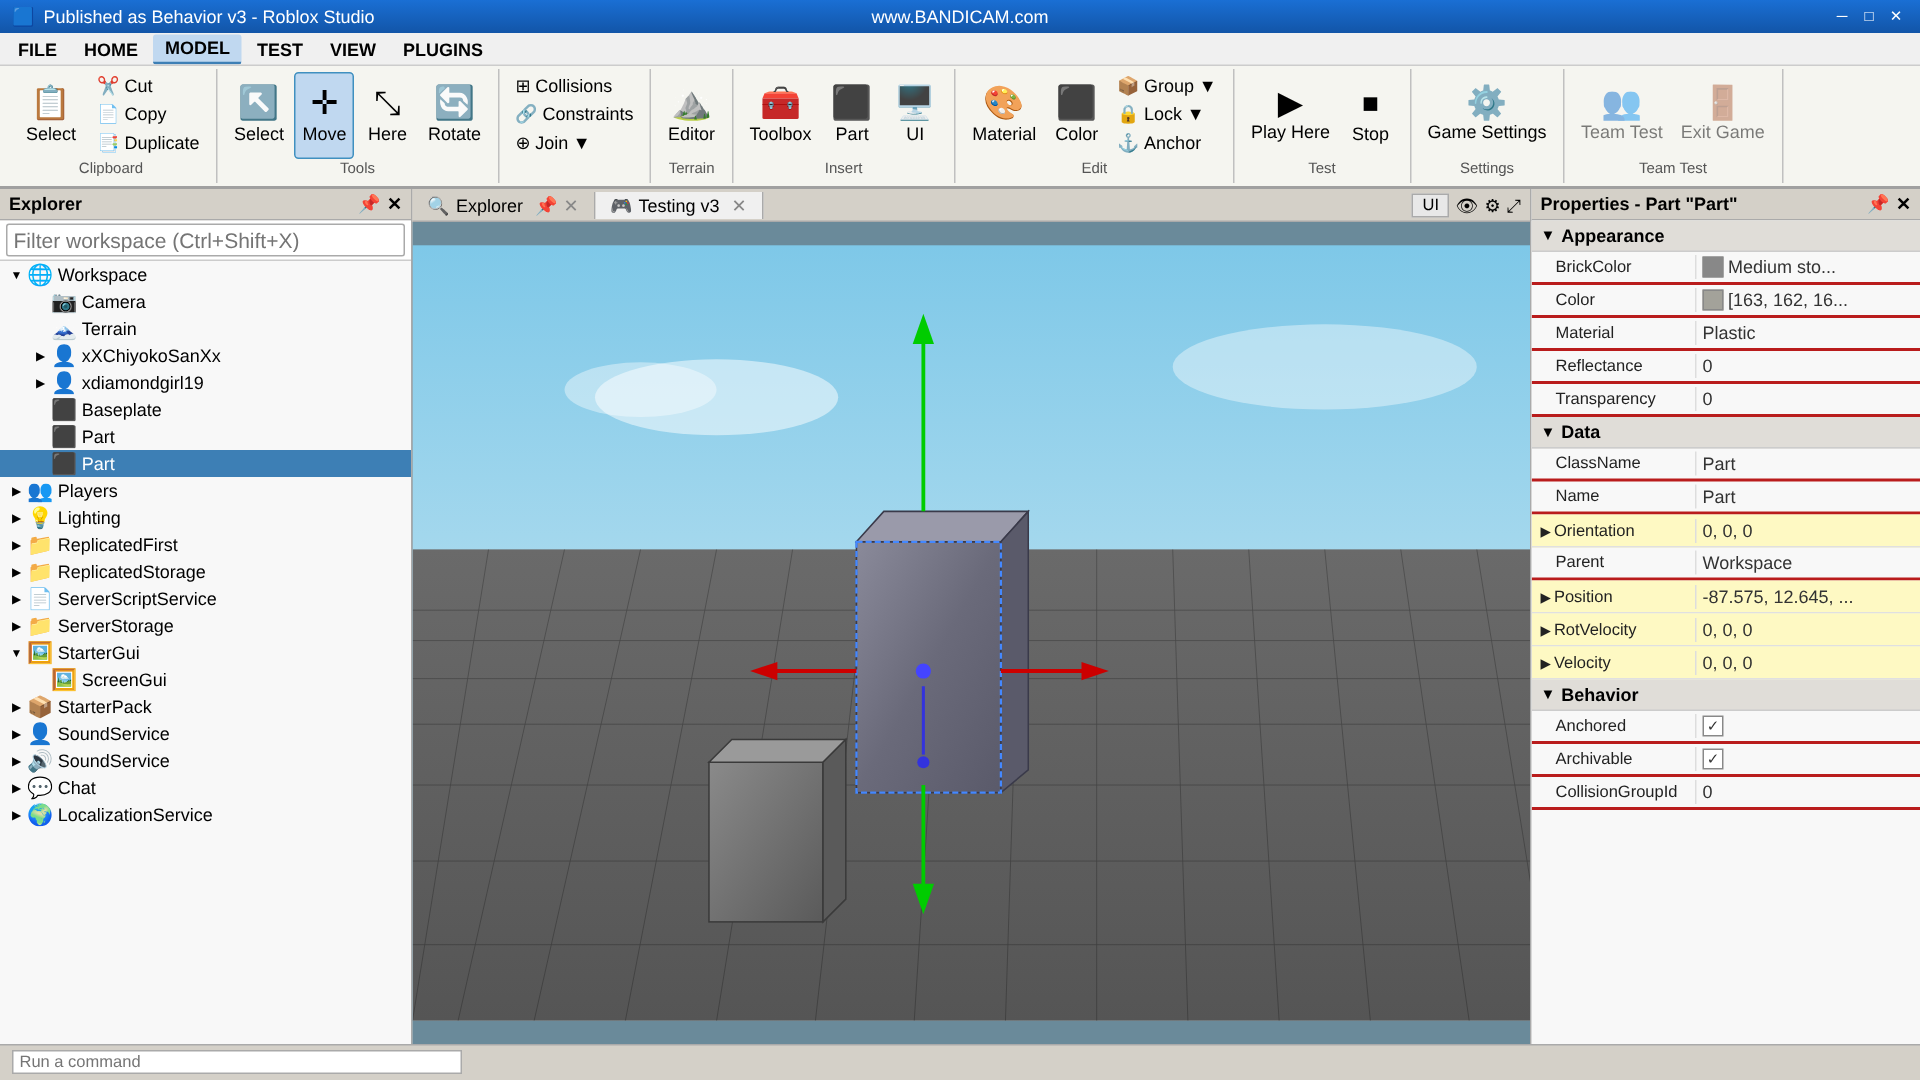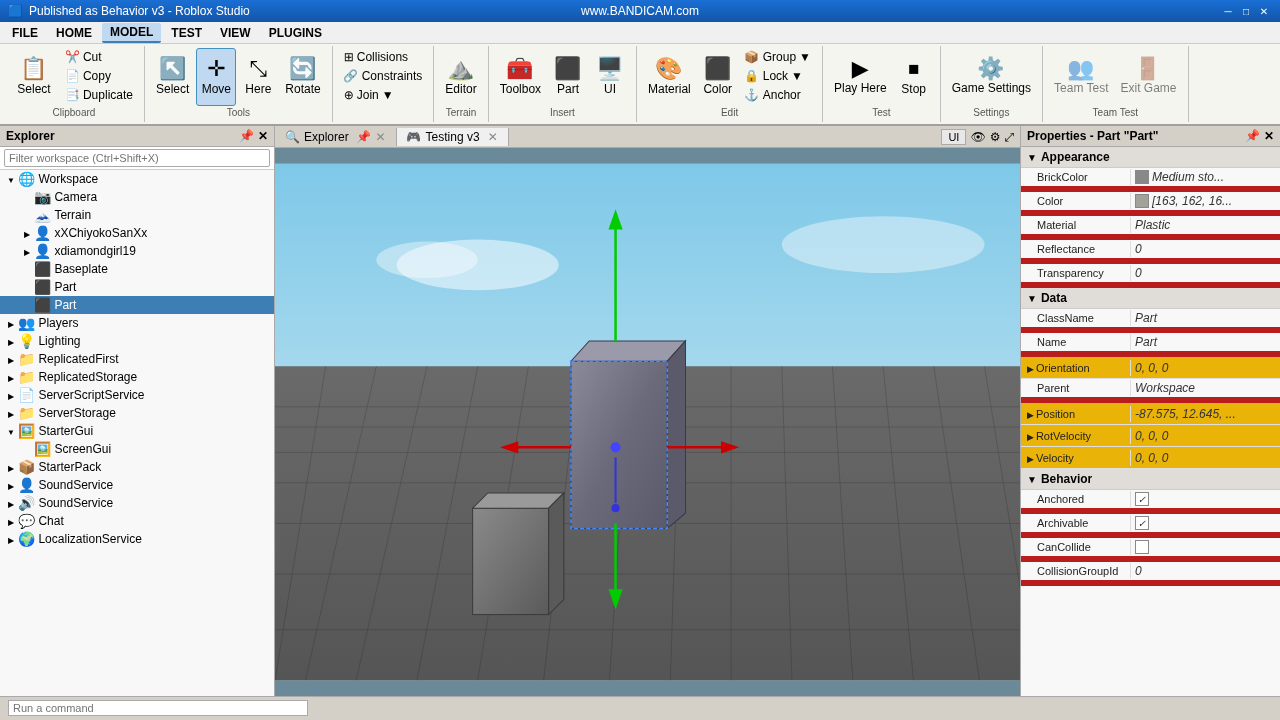--- a/index.html
+++ b/index.html
@@ -139,21 +139,21 @@
     }
     #explorer-search {
       padding: 2px 4px;
       border-bottom: 1px solid #ccc;
       background: #fff;
     }
     #explorer-search input {
       width: 100%;
       border: 1px solid #aaa;
       padding: 2px 4px;
-      font-size: 11px;
+      font-size: 14px;
       border-radius: 2px;
     }
     #explorer-tree {
       flex: 1;
       overflow-y: auto;
       background: #f8f8f8;
     }
     .tree-item {
       display: flex;
       align-items: center;
@@ -219,40 +219,39 @@
       background: #e0ddd8;
       padding: 3px 6px;
       cursor: pointer;
       border-bottom: 1px solid #ccc;
       font-weight: bold;
       font-size: 12px;
     }
     .prop-row {
       display: flex;
       align-items: center;
-      border-bottom: 6px solid #b91c1c;
+      border-bottom: 2px solid #b91c1c;
       min-height: 22px;
     }
     .prop-name {
       width: 110px;
       padding: 2px 6px 2px 16px;
       font-size: 11px;
       color: #222;
       flex-shrink: 0;
       border-right: 1px solid #ddd;
     }
     .prop-value {
       flex: 1;
       padding: 2px 4px;
       font-size: 11px;
       color: #333;
       display: flex;
       align-items: center;
       gap: 3px;
-      font-style: italic;
     }
     .prop-color-swatch {
       width: 14px;
       height: 14px;
       border: 1px solid #888;
       display: inline-block;
       flex-shrink: 0;
     }
     .prop-checkbox {
       width: 14px;
@@ -322,21 +321,21 @@
     #scene-svg {
       position: absolute;
       top: 0; left: 0;
       width: 100%;
       height: 100%;
     }
 
     .prop-row-expander {
       display: flex;
       align-items: center;
-      background: #eab308;
+      background: #fef9c3;
       border-bottom: 1px solid #e0e0e0;
       cursor: pointer;
       min-height: 22px;
     }
     .prop-row-expander .prop-name { padding-left: 6px; font-weight: normal; }
   </style>
 </head>
 <body>
 
 <div id="titlebar">
@@ -902,26 +901,20 @@
           <span class="prop-checkbox checked">✓</span>
         </div>
       </div>
       <div class="prop-row">
         <div class="prop-name">Archivable</div>
         <div class="prop-value">
           <span class="prop-checkbox checked">✓</span>
         </div>
       </div>
       <div class="prop-row">
-        <div class="prop-name">CanCollide</div>
-        <div class="prop-value">
-          <span class="prop-checkbox"></span>
-        </div>
-      </div>
-      <div class="prop-row">
         <div class="prop-name">CollisionGroupId</div>
         <div class="prop-value">
           <span>0</span>
         </div>
       </div>
 
     </div>
   </div>
 
 </div>

